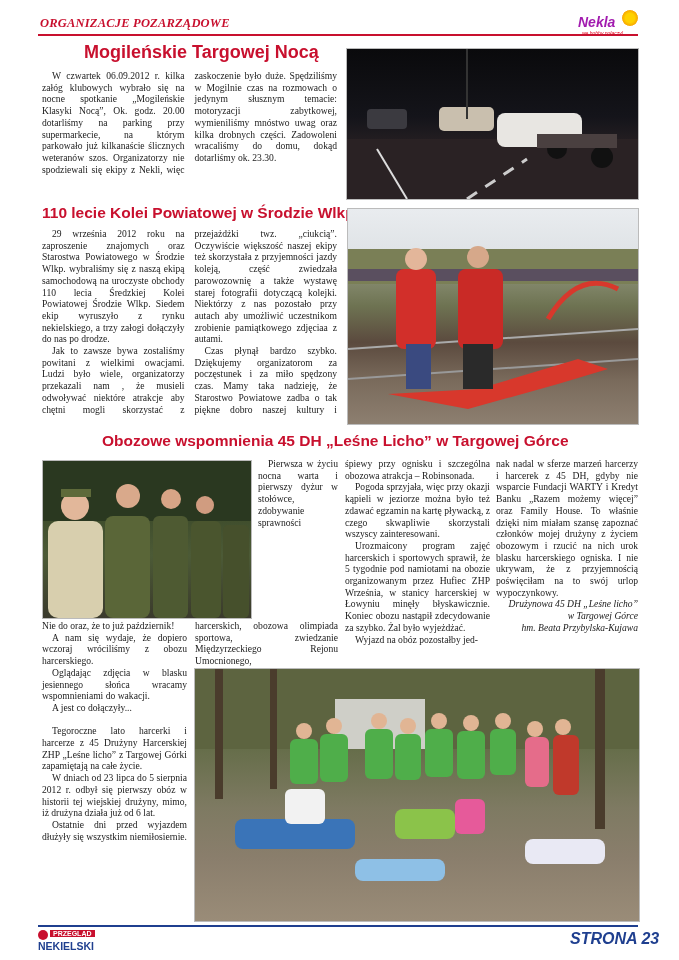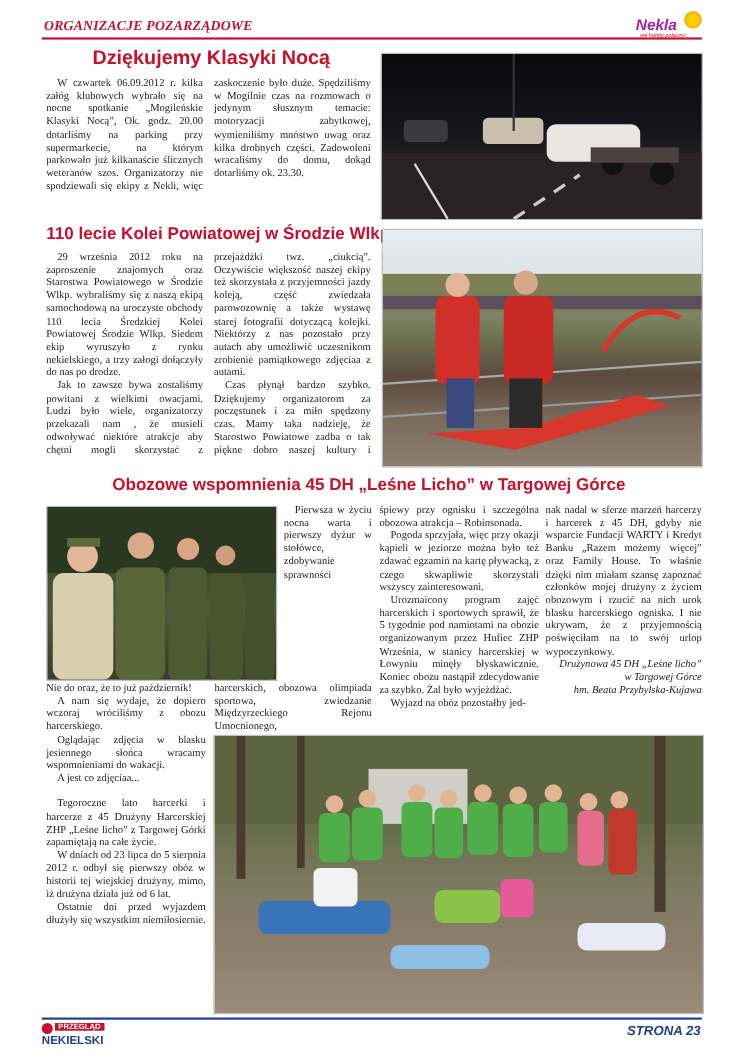--- a/index.html
+++ b/index.html
@@ -44,35 +44,35 @@
           background: linear-gradient(180deg, #6a6e4e 0%, #5f6a43 25%, #7e7a62 55%, #8a7e6c 75%, #9a8c78 100%); }
 
   
   .foot-line { left: 38px; top: 925px; width: 600px; height: 2px; background: #1f3f8f; }
   .foot-logo { left: 38px; top: 930px; width: 60px; height: 26px; }
   .foot-logo .p1 { position:absolute; left: 12px; top: 0; font-size: 7px; font-weight: bold; color: #fff; background:#c8102e;
                    padding: 0 3px; font-family: "Liberation Sans", sans-serif; }
   .foot-logo .p2 { position:absolute; left: 0; top: 10px; font-size: 10.5px; font-weight: bold; color: #1f3f8f;
                    font-family: "Liberation Sans", sans-serif; }
   .foot-logo .ico { position:absolute; left: 0; top: 0; width: 10px; height: 10px; border-radius: 50%; background:#c8102e; }
-  .page-no { left: 570px; top: 930px; font-size: 12px; font-weight: bold; font-style: italic; color: #1f3f8f;
+  .page-no { left: 570px; top: 930px; font-size: 16px; font-weight: bold; font-style: italic; color: #1f3f8f;
              font-family: "Liberation Sans", sans-serif; }
 </style>
 </head>
 <body>
 
 <div class="abs hdr-title">ORGANIZACJE POZARZĄDOWE</div>
 <div class="abs logo">
   <span class="logo-sun"></span>
   <span class="logo-word">Nekla</span>
   <span class="logo-tag">we hobby połączy!</span>
 </div>
 <div class="abs hdr-line"></div>
 
-<div class="abs headline h1">Dziękujemy Klasyki Nocą</div>
+<div class="abs headline h1">Mogileńskie Targowej Nocą</div>
 <div class="abs col" style="left:42px; top:70px; width:295px; column-count:2; column-gap:10px; height:130px;">
   <p>W czwartek 06.09.2012 r. kilka załóg klubowych wybrało się na nocne spotkanie „Mogileńskie Klasyki Nocą”, Ok. godz. 20.00 dotarliśmy na parking przy supermarkecie, na którym parkowało już kilkanaście ślicznych weteranów szos. Organizatorzy nie spodziewali się ekipy z Nekli, więc zaskoczenie było duże. Spędziliśmy w Mogilnie czas na rozmowach o jedynym słusznym temacie: motoryzacji zabytkowej, wymieniliśmy mnóstwo uwag oraz kilka drobnych części. Zadowoleni wracaliśmy do domu, dokąd dotarliśmy ok. 23.30.</p>
 </div>
 <div class="abs photo night">
   <svg width="291" height="150">
     <rect x="0" y="90" width="291" height="60" fill="#2a2224"></rect>
     <line x1="60" y1="150" x2="30" y2="100" stroke="#ddd" stroke-width="2"></line>
     <line x1="120" y1="150" x2="180" y2="110" stroke="#ccc" stroke-width="3" stroke-dasharray="12 10"></line>
     <rect x="92" y="58" width="55" height="24" rx="5" fill="#c9bfae"></rect>
     <rect x="150" y="64" width="85" height="34" rx="8" fill="#e8e6e2"></rect>
@@ -127,21 +127,21 @@
 </div>
 
 <div class="abs col" style="left:258px; top:458px; width:80px;">
   <p>Pierwsza w życiu nocna warta i pierwszy dyżur w stołówce, zdobywanie sprawności</p>
 </div>
 
 <div class="abs col" style="left:42px; top:620px; width:145px;">
   <p class="noind">Nie do oraz, że to już październik!</p>
   <p>A nam się wydaje, że dopiero wczoraj wróciliśmy z obozu harcerskiego.</p>
   <p>Oglądając zdjęcia w blasku jesiennego słońca wracamy wspomnieniami do wakacji.</p>
-  <p>A jest co zdjęciaa...</p>
+  <p>A jest co dołączyły...</p>
   <p class="gap">Tegoroczne lato harcerki i harcerze z 45 Drużyny Harcerskiej ZHP „Leśne licho” z Targowej Górki zapamiętają na całe życie.</p>
   <p>W dniach od 23 lipca do 5 sierpnia 2012 r. odbył się pierwszy obóz w historii tej wiejskiej drużyny, mimo, iż drużyna działa już od 6 lat.</p>
   <p>Ostatnie dni przed wyjazdem dłużyły się wszystkim niemiłosiernie.</p>
 </div>
 
 <div class="abs col" style="left:195px; top:620px; width:143px;">
   <p class="noind">harcerskich, obozowa olimpiada sportowa, zwiedzanie Międzyrzeckiego Rejonu Umocnionego,</p>
 </div>
 
 <div class="abs col" style="left:345px; top:458px; width:145px;">

